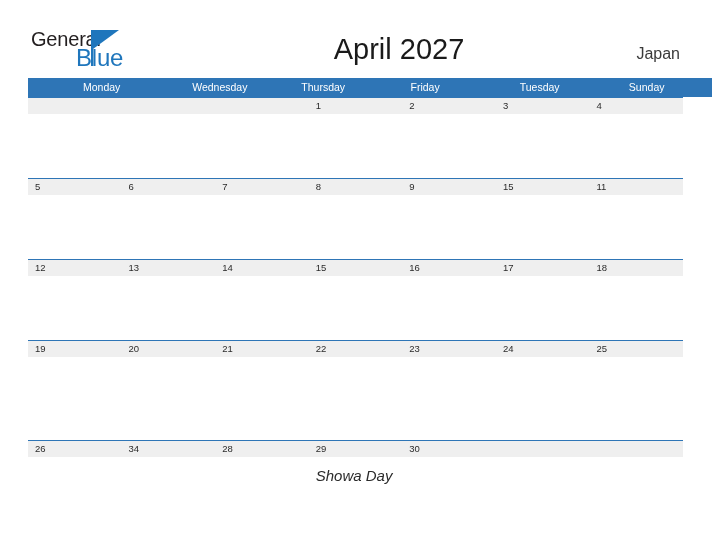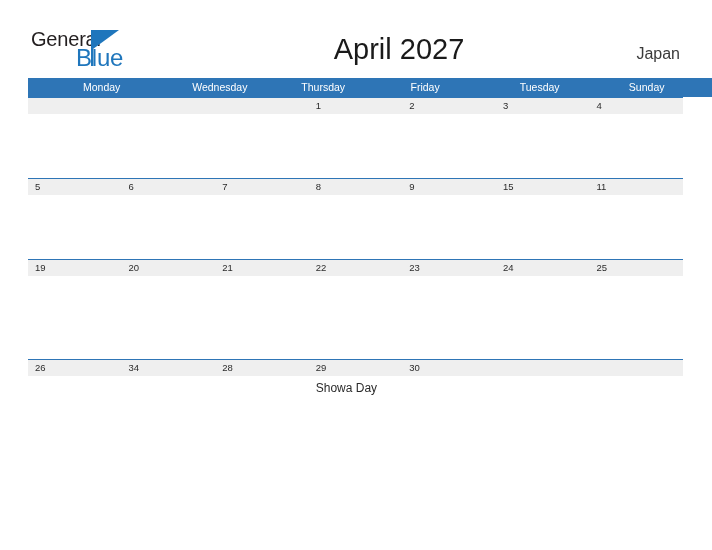--- a/index.html
+++ b/index.html
@@ -160,24 +160,25 @@
   }
 
   .events-row {
     display: flex;
     width: 100%;
   }
   .event-cell {
     flex: 1 1 0;
     box-sizing: border-box;
     padding-left: 7px;
-    padding-top: 6px;
-    font-size: 12px;
+    padding-top: 12px;
+    font-size: 15px;
     color: #2b2b2b;
     line-height: 13px;
+    font-style: italic;
   }
 </style>
 </head>
 <body>
 
 <div class="page">
 
   <div class="header">
 
     <div class="logo">
@@ -239,20 +240,40 @@
         <div class="event-cell"></div>
         <div class="event-cell"></div>
         <div class="event-cell"></div>
         <div class="event-cell"></div>
         <div class="event-cell"></div>
         <div class="event-cell"></div>
         <div class="event-cell"></div>
       </div>
     </div>
 
+    <div class="week">
+      <div class="week-band">
+        <div class="daycell">12</div>
+        <div class="daycell">13</div>
+        <div class="daycell">14</div>
+        <div class="daycell">15</div>
+        <div class="daycell">16</div>
+        <div class="daycell">17</div>
+        <div class="daycell">18</div>
+      </div>
+      <div class="events-row">
+        <div class="event-cell"></div>
+        <div class="event-cell"></div>
+        <div class="event-cell"></div>
+        <div class="event-cell"></div>
+        <div class="event-cell"></div>
+        <div class="event-cell"></div>
+        <div class="event-cell"></div>
+      </div>
+    </div>
 
     <div class="week">
       <div class="week-band">
         <div class="daycell">19</div>
         <div class="daycell">20</div>
         <div class="daycell">21</div>
         <div class="daycell">22</div>
         <div class="daycell">23</div>
         <div class="daycell">24</div>
         <div class="daycell">25</div>

